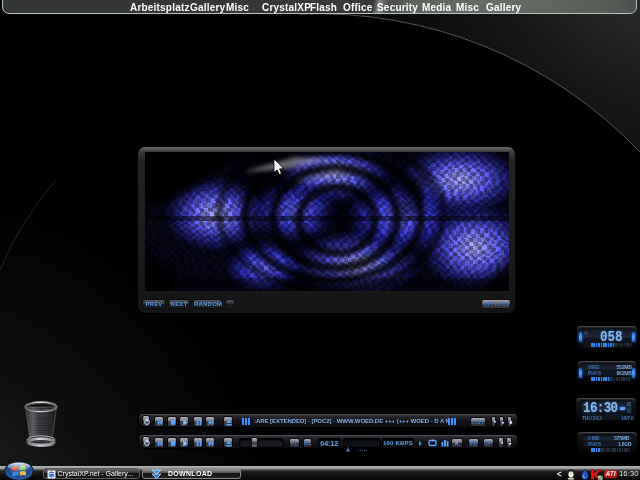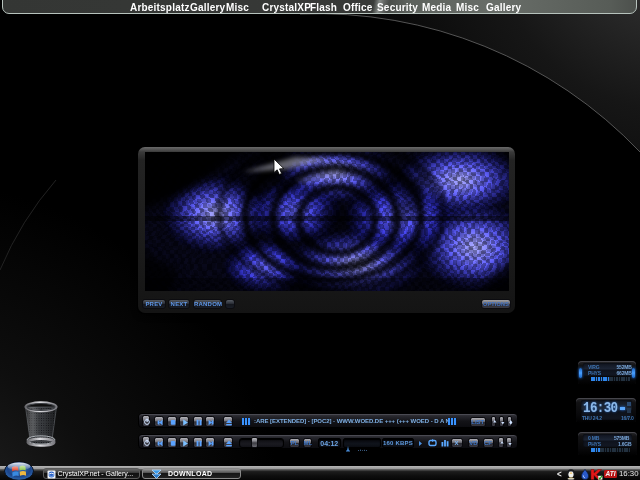--- a/index.html
+++ b/index.html
@@ -331,20 +331,29 @@
           <path d="M3,3.2 L4.7,5.6 L1.3,5.6 Z" fill="#cfe2ff"></path>
         </svg>
       </div>
     <div class="tb" style="left:367px;width:6px;height:10.5px;top:2.5px;border-radius:2px">
         <svg width="6" height="10.5">
           <path d="M3,7.4 L4.7,5 L1.3,5 Z" fill="#cfe2ff"></path>
         </svg>
       </div>
   </div>
 
+  <div class="wid" style="left:577px;top:325.5px;width:60px;height:25px">
+    <div class="wdisp" style="left:5.3px;top:2.9px;width:50px;height:19.8px"></div>
+    <div class="nub" style="left:1.6px;top:6.7px;height:10px"></div>
+    <div class="nub" style="left:55.4px;top:6.7px;height:10px"></div>
+    <div class="seg7 abs" style="left:23px;top:3.6px;font-size:12.5px;letter-spacing:0;transform:scaleY(1.15);transform-origin:top left">058</div>
+    <div class="abs" style="left:13.5px;top:17px;width:23px;height:4.2px;background:repeating-linear-gradient(to right,#2f86ea 0,#2f86ea 1.6px,#0c1c30 1.6px,#0c1c30 2.4px)"></div>
+    <div class="abs" style="left:36.5px;top:17.4px;width:18.7px;height:3.6px;background:repeating-linear-gradient(to right,#22303e 0,#22303e 1.6px,#0a0e14 1.6px,#0a0e14 2.4px)"></div>
+    <div class="stxt abs" style="left:7px;top:4px;font-size:5px;opacity:.7">%</div>
+  </div>
   <div class="wid" style="left:577.5px;top:360.5px;width:58.5px;height:24.7px">
     <div class="wdisp" style="left:5px;top:2.5px;width:48.5px;height:13px;background:linear-gradient(#10141e 0%,#1c2434 45%,#0e121c 55%,#141a26 100%)"></div>
     <div class="nub" style="left:1.4px;top:7px;height:10px"></div>
     <div class="nub" style="left:54.2px;top:7px;height:10px"></div>
     <div class="stxt abs" style="left:10.5px;top:3.6px">VIRG</div>
     <div class="stxt abs" style="left:39px;top:3.6px;color:#79a6d8">552MB</div>
     <div class="stxt abs" style="left:10.5px;top:9.6px">PHYS</div>
     <div class="stxt abs" style="left:39px;top:9.6px;color:#79a6d8">662MB</div>
     <div class="abs" style="left:13.5px;top:16px;width:18px;height:4.6px;background:repeating-linear-gradient(to right,#2f86ea 0,#2f86ea 1.6px,#0c1c30 1.6px,#0c1c30 2.4px)"></div>
     <div class="abs" style="left:31.5px;top:16.4px;width:21px;height:3.8px;background:repeating-linear-gradient(to right,#22303e 0,#22303e 1.6px,#0a0e14 1.6px,#0a0e14 2.4px)"></div>

